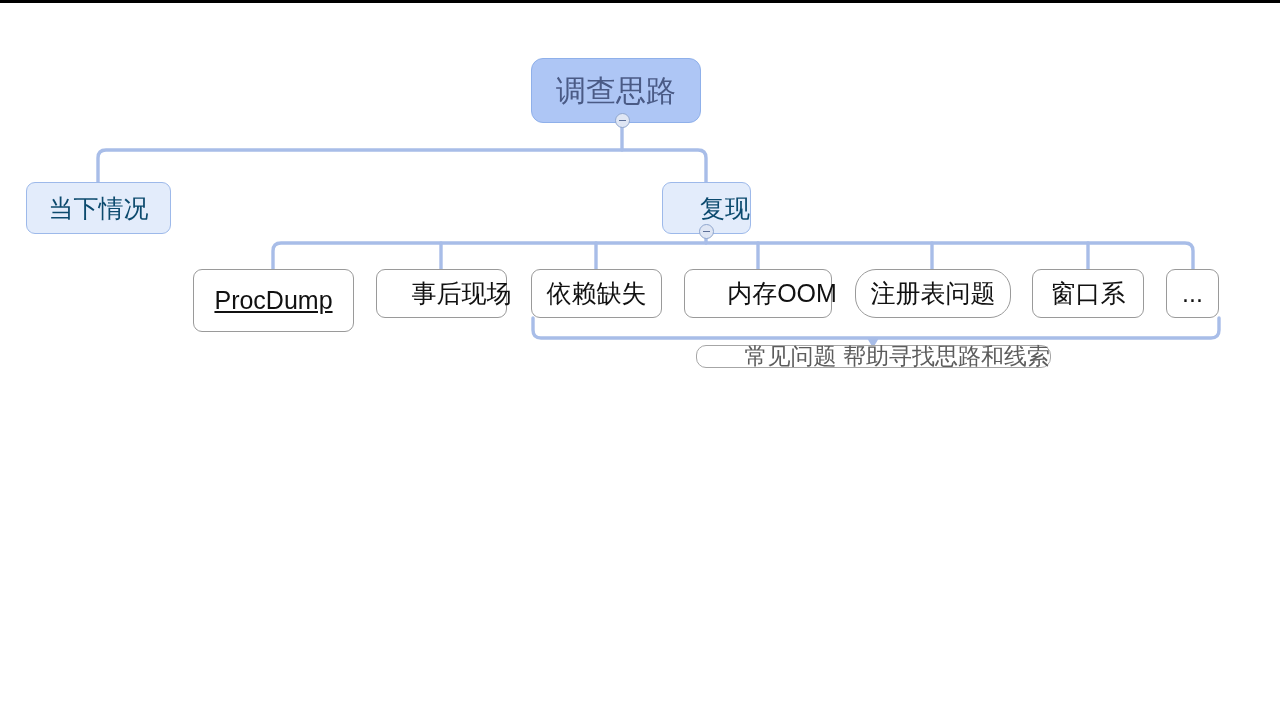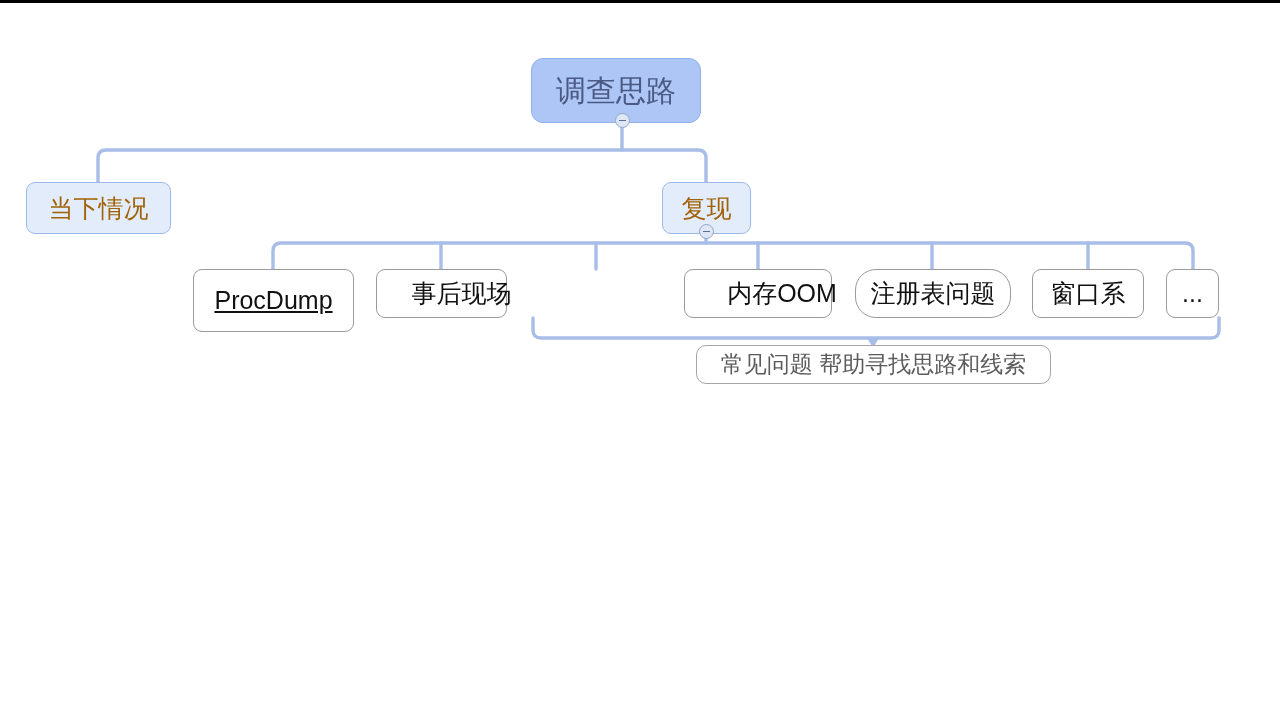--- a/index.html
+++ b/index.html
@@ -54,21 +54,21 @@
     background: #aec6f5;
     border: 1.5px solid #8fb0ea;
     color: #4a5a85;
     font-size: 30px;
     border-radius: 12px;
   }
 
   .node-branch {
     background: #e3ecfb;
     border: 1.5px solid #9db9ea;
-    color: #a16207;
+    color: #0c4a6e;
     font-size: 25px;
   }
 
   .node-leaf {
     background: #ffffff;
     border: 1.5px solid #9a9a9a;
     color: #111111;
     font-size: 25px;
   }
 
@@ -133,47 +133,50 @@
 
   <div class="node node-root" style="left:531px; top:58px; width:170px; height:65px;">
     <span>调查思路</span>
   </div>
   <div class="toggle" style="left:615px; top:113px;"></div>
 
   <div class="node node-branch" style="left:26px; top:182px; width:145px; height:52px;">
     <span>当下情况</span>
   </div>
 
-  <div class="node node-branch" style="left:662px; top:182px; width:89px; height:52px;">
+  <div class="node node-branch" style="left:662px; top:182px; width:89px; height:52px;justify-content:flex-end;">
     <span>复现</span>
   </div>
   <div class="toggle" style="left:699px; top:224px;"></div>
 
   <div class="node node-leaf" style="left:193px; top:269px; width:161px; height:63px;text-decoration:underline;">
     <span>ProcDump</span>
   </div>
 
   <div class="node node-leaf" style="left:376px; top:269px; width:131px; height:49px;padding-left:40px;">
     <span>事后现场</span>
   </div>
 
+  <div class="node node-leaf" style="left:531px; top:269px; width:131px; height:49px;">
+    <span>依赖缺失</span>
+  </div>
 
   <div class="node node-leaf" style="left:684px; top:269px; width:148px; height:49px;padding-left:48px;">
     <span>内存OOM</span>
   </div>
 
   <div class="node node-leaf" style="left:855px; top:269px; width:156px; height:49px;border-radius:21px;">
     <span>注册表问题</span>
   </div>
 
   <div class="node node-leaf" style="left:1032px; top:269px; width:112px; height:49px;">
     <span>窗口系</span>
   </div>
 
   <div class="node node-leaf" style="left:1166px; top:269px; width:53px; height:49px;">
     <span>...</span>
   </div>
 
-  <div class="node node-note" style="left:696px; top:345px; width:355px; height:39px;">
+  <div class="node node-note" style="left:696px; top:345px; width:355px; height:23px;justify-content:flex-end;">
     <span>常见问题 帮助寻找思路和线索</span>
   </div>
 
 </div>
 
 </body></html>

